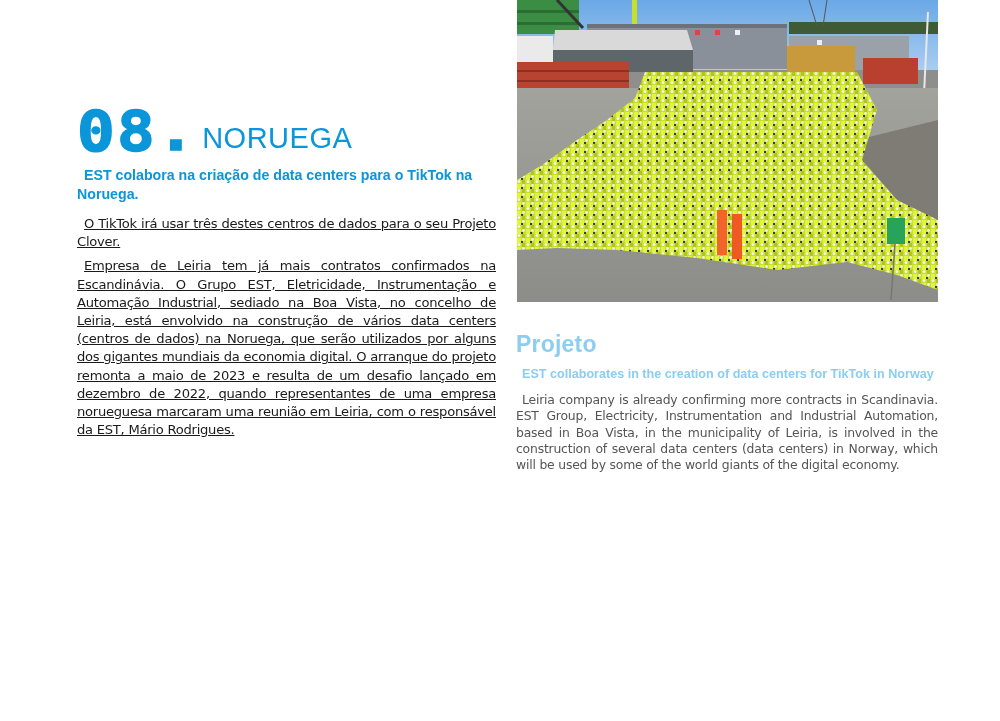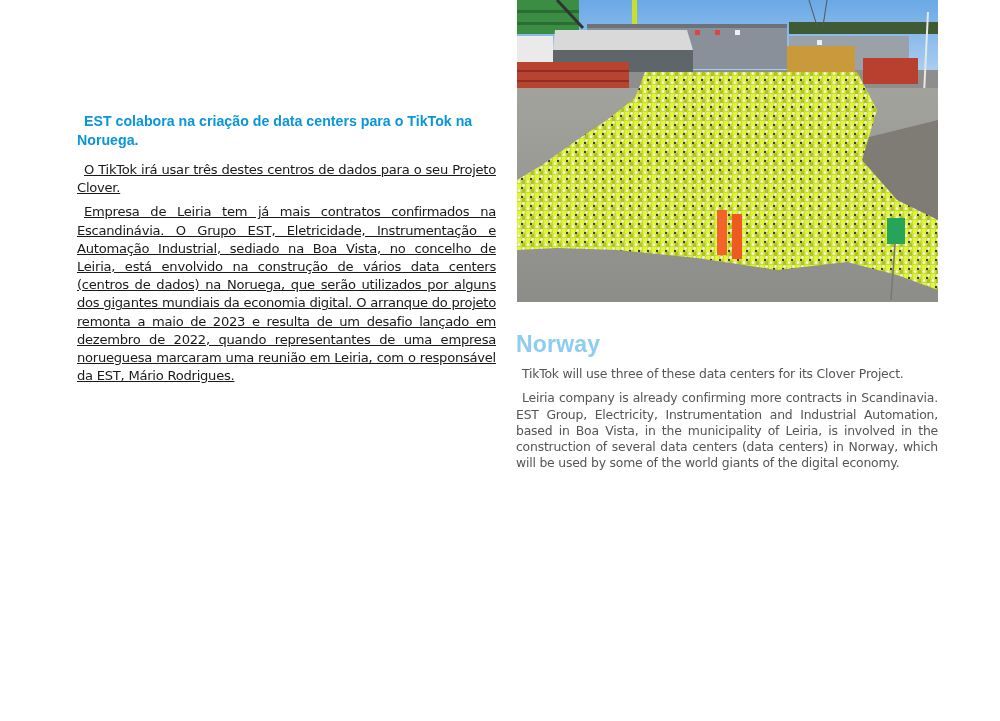--- a/index.html
+++ b/index.html
@@ -114,20 +114,24 @@
       text-align: justify;
       text-indent: 6px;
       margin: 0 0 8px 0;
       letter-spacing: -0.2px;
     }
   </style>
 </head>
 <body>
 
 <div class="pt-col">
+  <div class="section-heading">
+    <span class="section-number">08.</span>
+    <span class="section-title">NORUEGA</span>
+  </div>
   <p class="pt-subtitle">EST colabora na criação de data centers para o TikTok na Noruega.</p>
   <div class="pt-body">
     <p>O TikTok irá usar três destes centros de dados para o seu Projeto Clover.</p>
     <p>Empresa de Leiria tem já mais contratos confirmados na Escandinávia. O Grupo EST, Eletricidade, Instrumentação e Automação Industrial, sediado na Boa Vista, no concelho de Leiria, está envolvido na construção de vários data centers (centros de dados) na Noruega, que serão utilizados por alguns dos gigantes mundiais da economia digital. O arranque do projeto remonta a maio de 2023 e resulta de um desafio lançado em dezembro de 2022, quando representantes de uma empresa norueguesa marcaram uma reunião em Leiria, com o responsável da EST, Mário Rodrigues.</p>
   </div>
 </div>
 
 <div class="photo">
   <svg width="421" height="302" viewBox="0 0 421 302" xmlns="http://www.w3.org/2000/svg">
     <defs>
@@ -192,18 +196,18 @@
 
     <rect x="200" y="210" width="10" height="45" fill="#f2642a"></rect>
     <rect x="215" y="214" width="10" height="45" fill="#ee5a22"></rect>
 
     <rect x="370" y="218" width="18" height="26" fill="#27a35a"></rect>
     <line x1="378" y1="244" x2="374" y2="300" stroke="#777" stroke-width="1.5"></line>
   </svg>
 </div>
 
 <div class="en-col">
-  <h2 class="en-title">Norway</h2>
+  <h2 class="en-title">Projeto</h2>
+  <p class="en-subtitle">EST collaborates in the creation of data centers for TikTok in Norway</p>
   <div class="en-body">
-    <p>TikTok will use three of these data centers for its Clover Project.</p>
     <p>Leiria company is already confirming more contracts in Scandinavia. EST Group, Electricity, Instrumentation and Industrial Automation, based in Boa Vista, in the municipality of Leiria, is involved in the construction of several data centers (data centers) in Norway, which will be used by some of the world giants of the digital economy.</p>
   </div>
 </div>
 
 </body></html>

